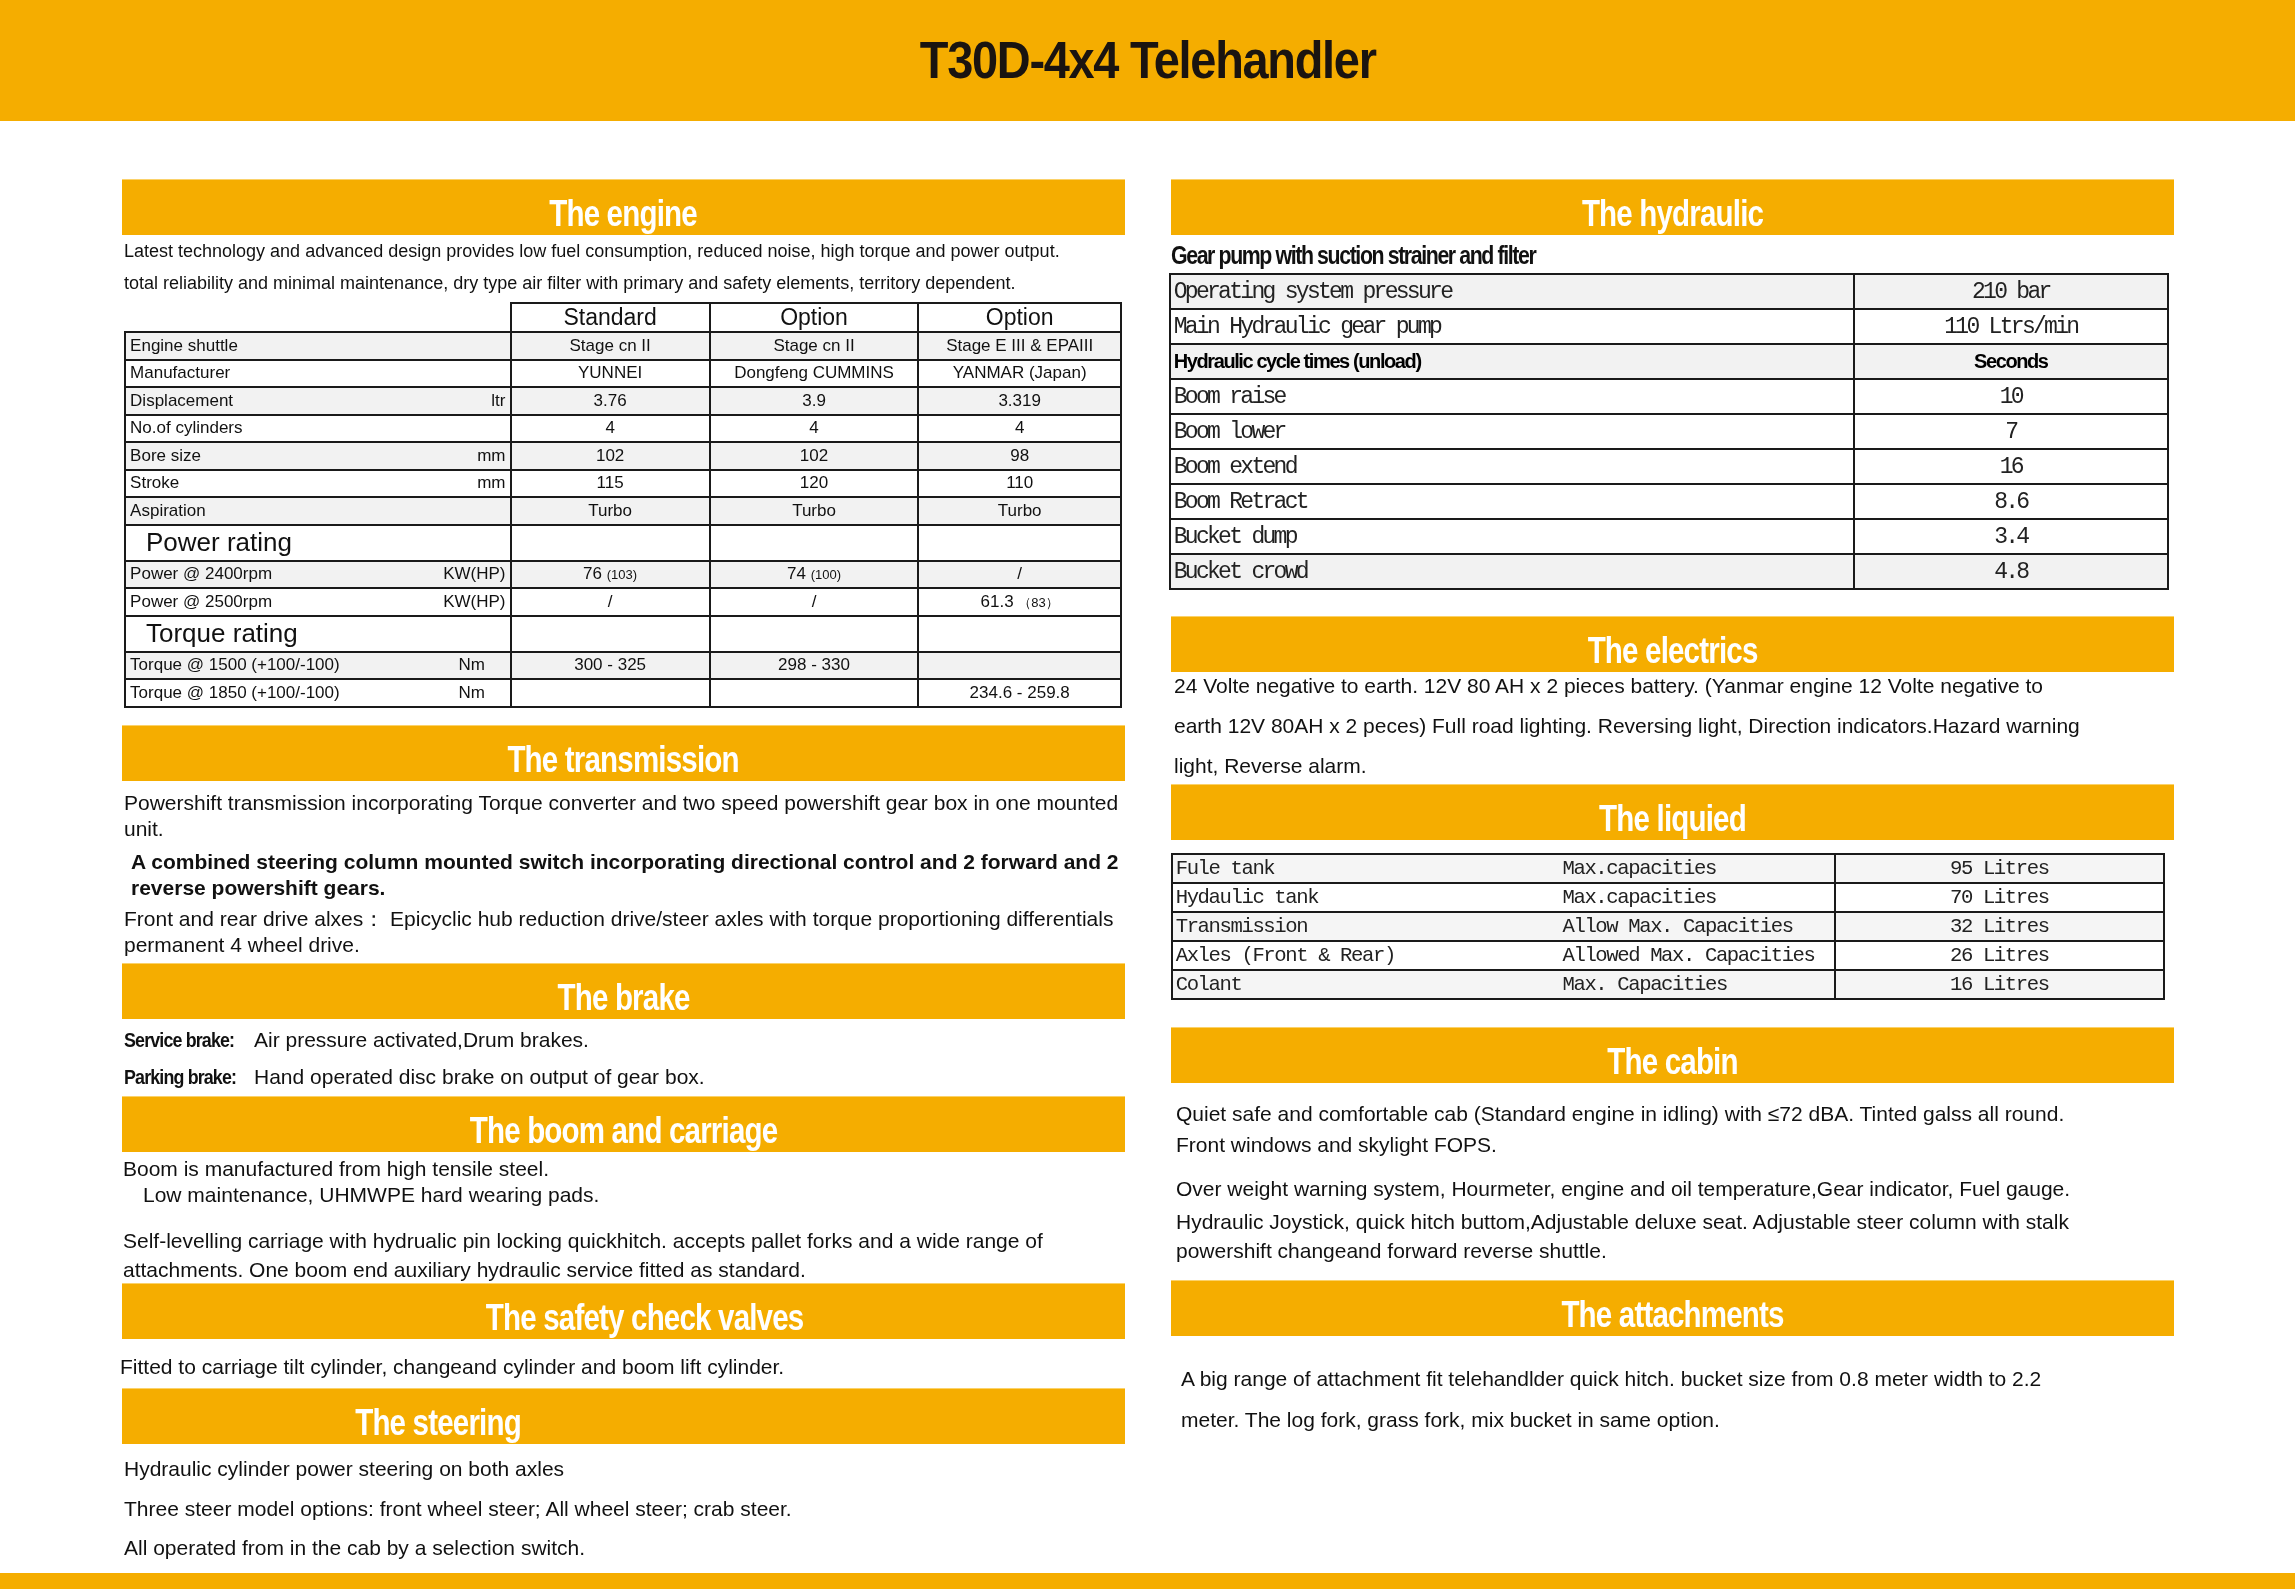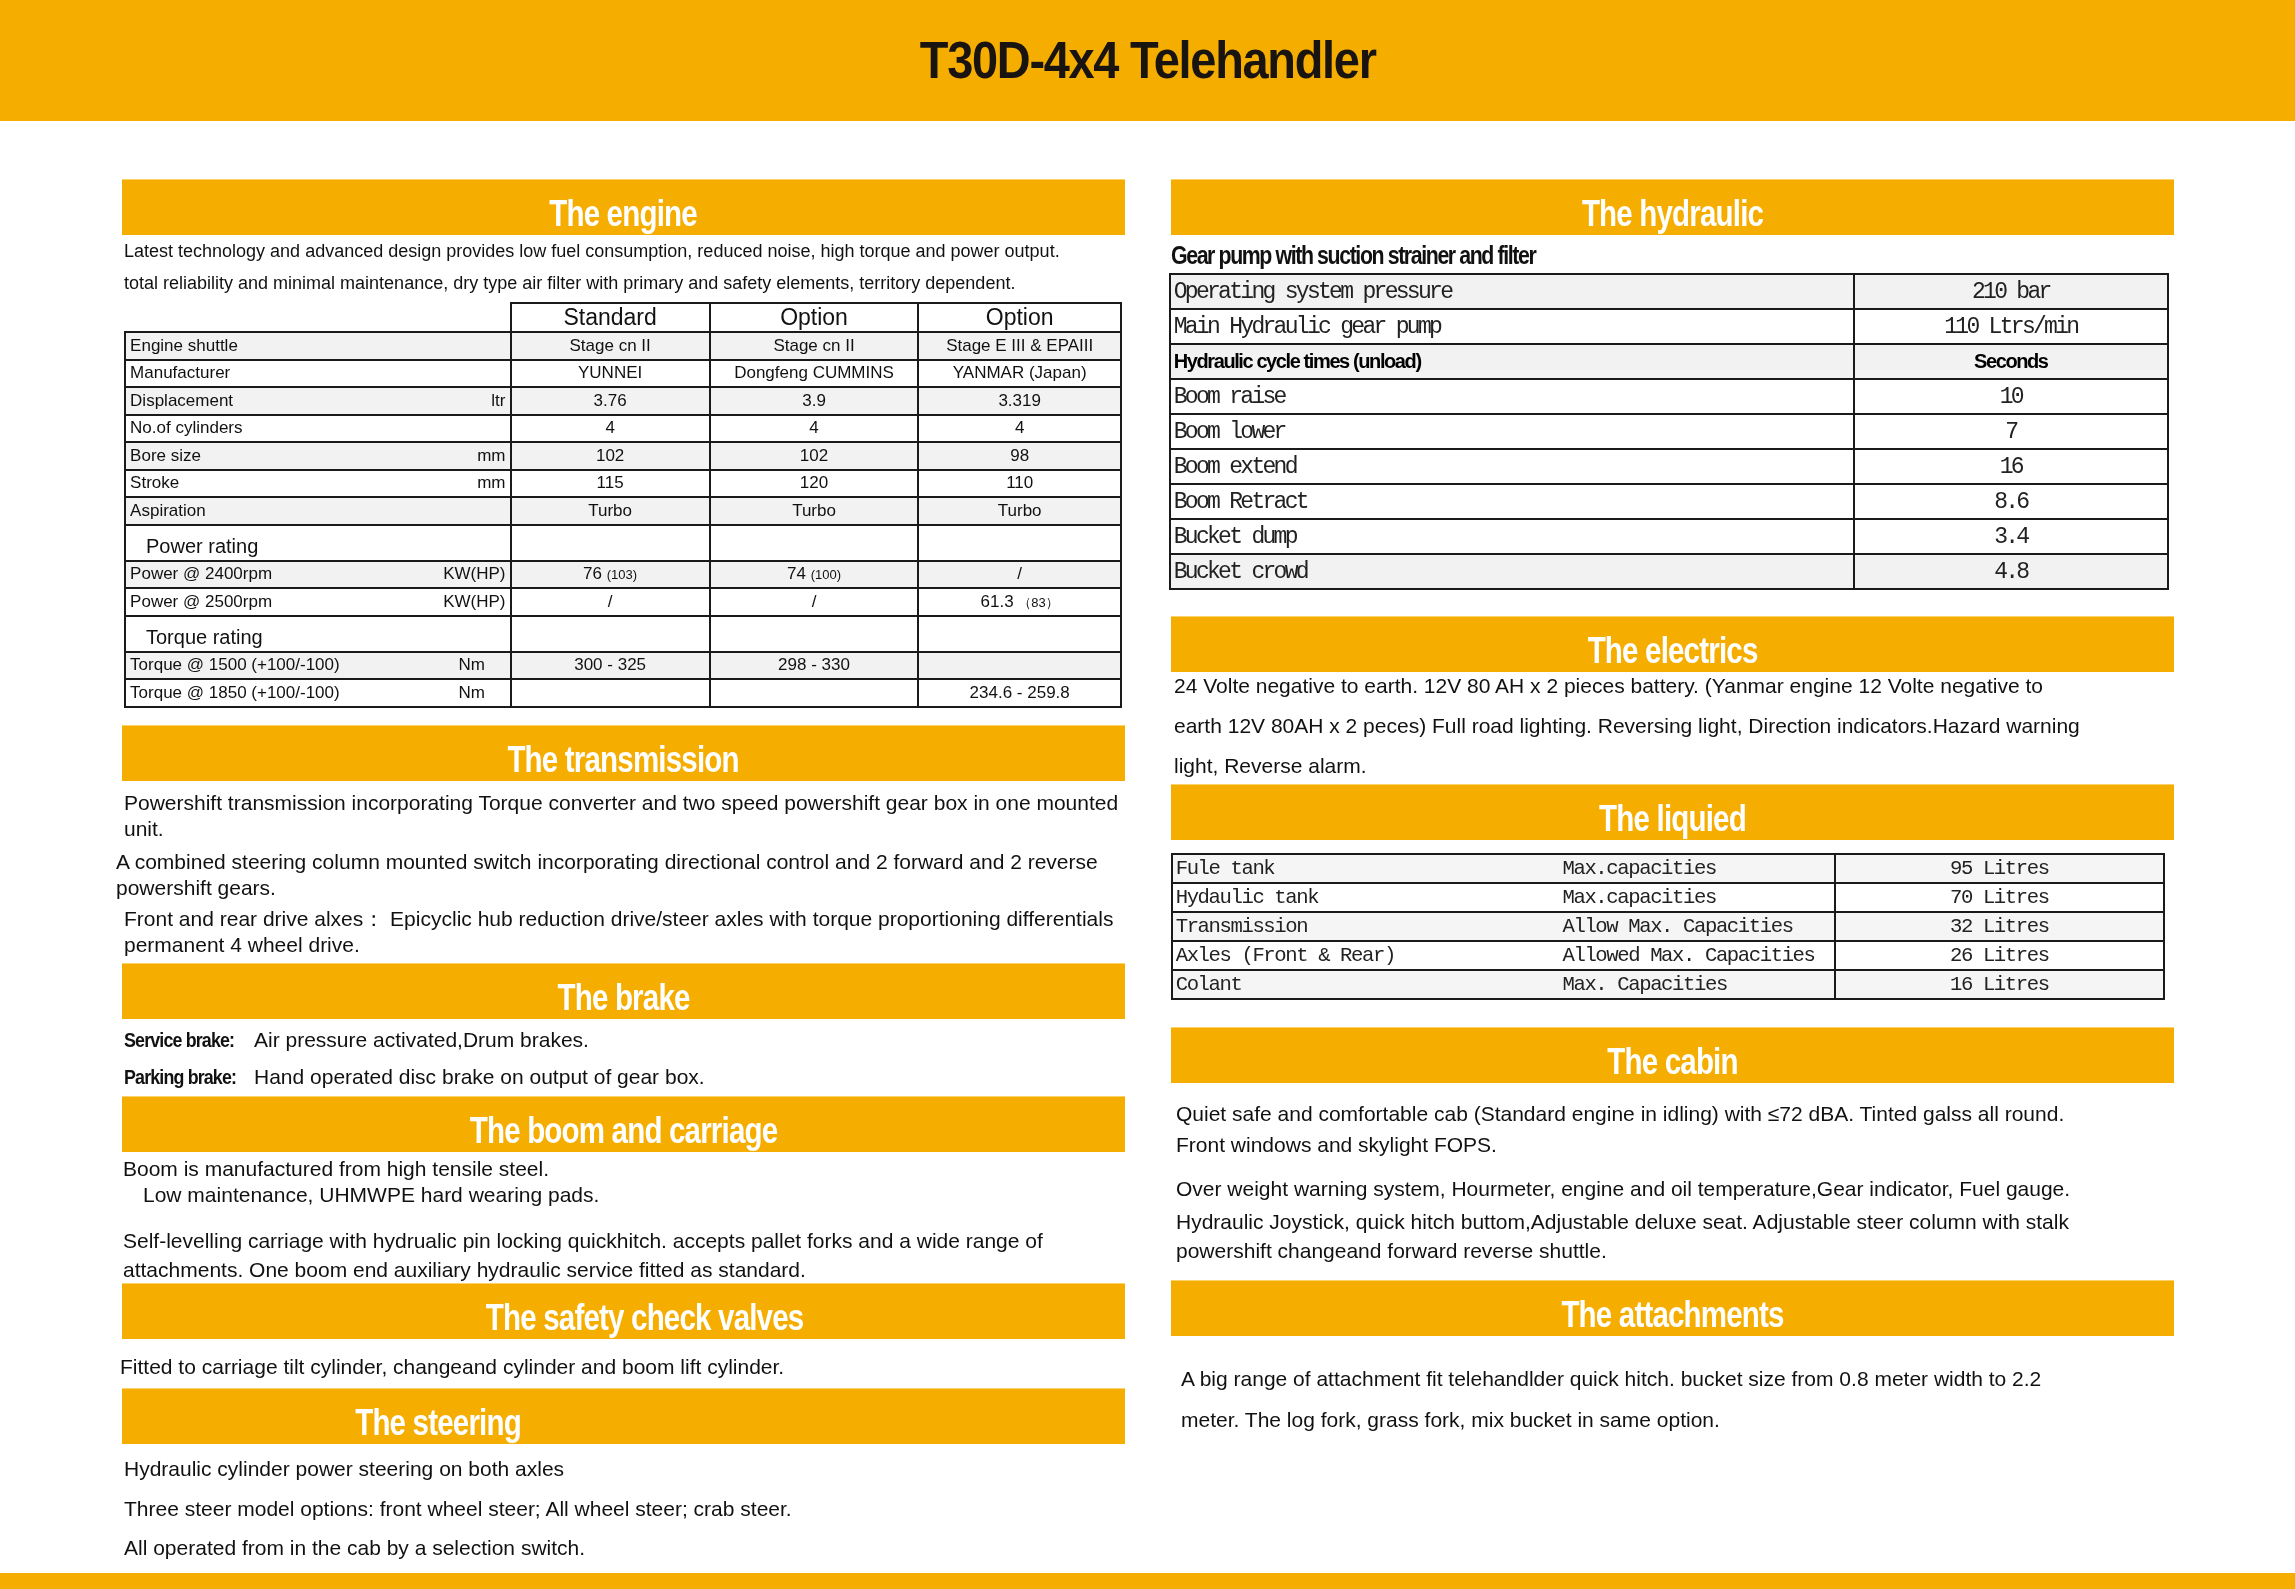--- a/index.html
+++ b/index.html
@@ -14,21 +14,21 @@
   .para { font-size: 21px; line-height: 26px; color: #111; white-space: nowrap; }
   .para.sm { font-size: 18px; }
   .wrap { white-space: normal; }
   table { border-collapse: collapse; }
   .eng td { border: 2.1px solid #1a1a1a; font-size: 17px; height: 27.5px; padding: 0 4.1px; white-space: nowrap; }
   .eng td.c { text-align: center; }
   .eng tr.g td { background: #f2f2f2; }
   .eng tr.hd td { font-size: 23px; text-align: center; height: 29px; }
   .eng tr.hd td.blank { border: none; background: #fff; }
   .eng tr.sec td { height: 36px; }
-  .eng tr.sec td.lbl { font-size: 20px; vertical-align: bottom; padding-bottom: 1.4px; padding-left: 20px; }
+  .eng tr.sec td.lbl { font-size: 26px; vertical-align: bottom; padding-bottom: 1.4px; padding-left: 20px; }
   .eng .unit { float: right; }
   .eng small { font-size: 13px; }
   .hyd td { border: 2.1px solid #1a1a1a; font-family: "Liberation Mono", monospace; font-size: 23px; height: 35px; padding: 0 2.7px; color: #222; white-space: nowrap; transform-origin: left; letter-spacing: -2.7px; }
   .hyd td.c { text-align: center; }
   .hyd tr.g td { background: #f2f2f2; }
   .hyd tr.bold td { font-family: "Liberation Sans", sans-serif; font-weight: 700; font-size: 20px; letter-spacing: -1.4px; color: #000; }
   .liq td { border: 2.1px solid #1a1a1a; font-family: "Liberation Mono", monospace; font-size: 20.6px; height: 29px; padding: 0 2.7px; color: #222; white-space: nowrap; letter-spacing: -1.4px; }
   .liq td.mid { border-left: none; border-right: 2.1px solid #1a1a1a; }
   .liq td.first { border-right: none; }
   .liq td.c { text-align: center; }
@@ -141,21 +141,21 @@
     <td class="c"></td>
     <td class="c">234.6 - 259.8</td>
   </tr>
 </tbody>
   </table>
 
 <div class="abs band" style="left:122px;top:725px;width:1003px;height:56px;">
   <span>The transmission</span>
 </div>
 <div class="abs para wrap" style="left:124px;top:790px;width:1003px;">Powershift transmission incorporating Torque converter and two speed powershift gear box in one mounted unit.</div>
-<div class="abs para wrap" style="left:116px;top:849px;width:1003px;">A combined steering column mounted switch incorporating directional control and 2 forward and 2 reverse powershift gears.</div>
+<div class="abs para wrap" style="left:131px;top:849px;width:1003px;font-weight:bold;">A combined steering column mounted switch incorporating directional control and 2 forward and 2 reverse powershift gears.</div>
 <div class="abs para wrap" style="left:124px;top:906px;width:1003px;">Front and rear drive alxes：  Epicyclic hub reduction drive/steer axles with torque proportioning differentials permanent 4 wheel drive.</div>
 
 <div class="abs band" style="left:122px;top:963px;width:1003px;height:56px;">
   <span>The brake</span>
 </div>
 <div class="abs para" style="left:124px;top:1027px;">
   <span class="bk">Service brake:</span><span>Air pressure activated,Drum brakes.</span>
 </div>
 <div class="abs para" style="left:124px;top:1064px;">
   <span class="bk">Parking brake:</span><span>Hand operated disc brake on output of gear box.</span>

